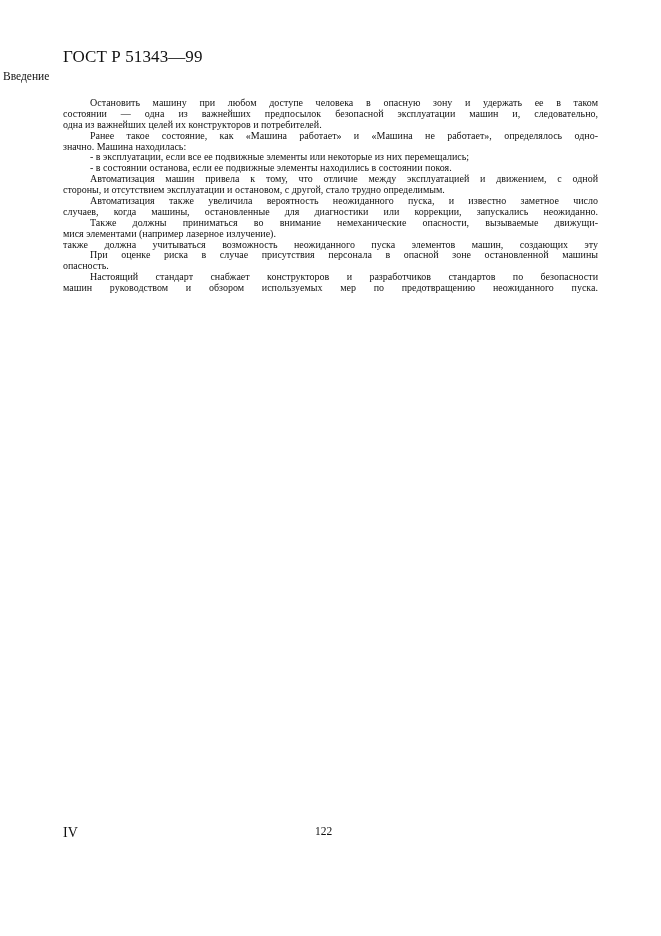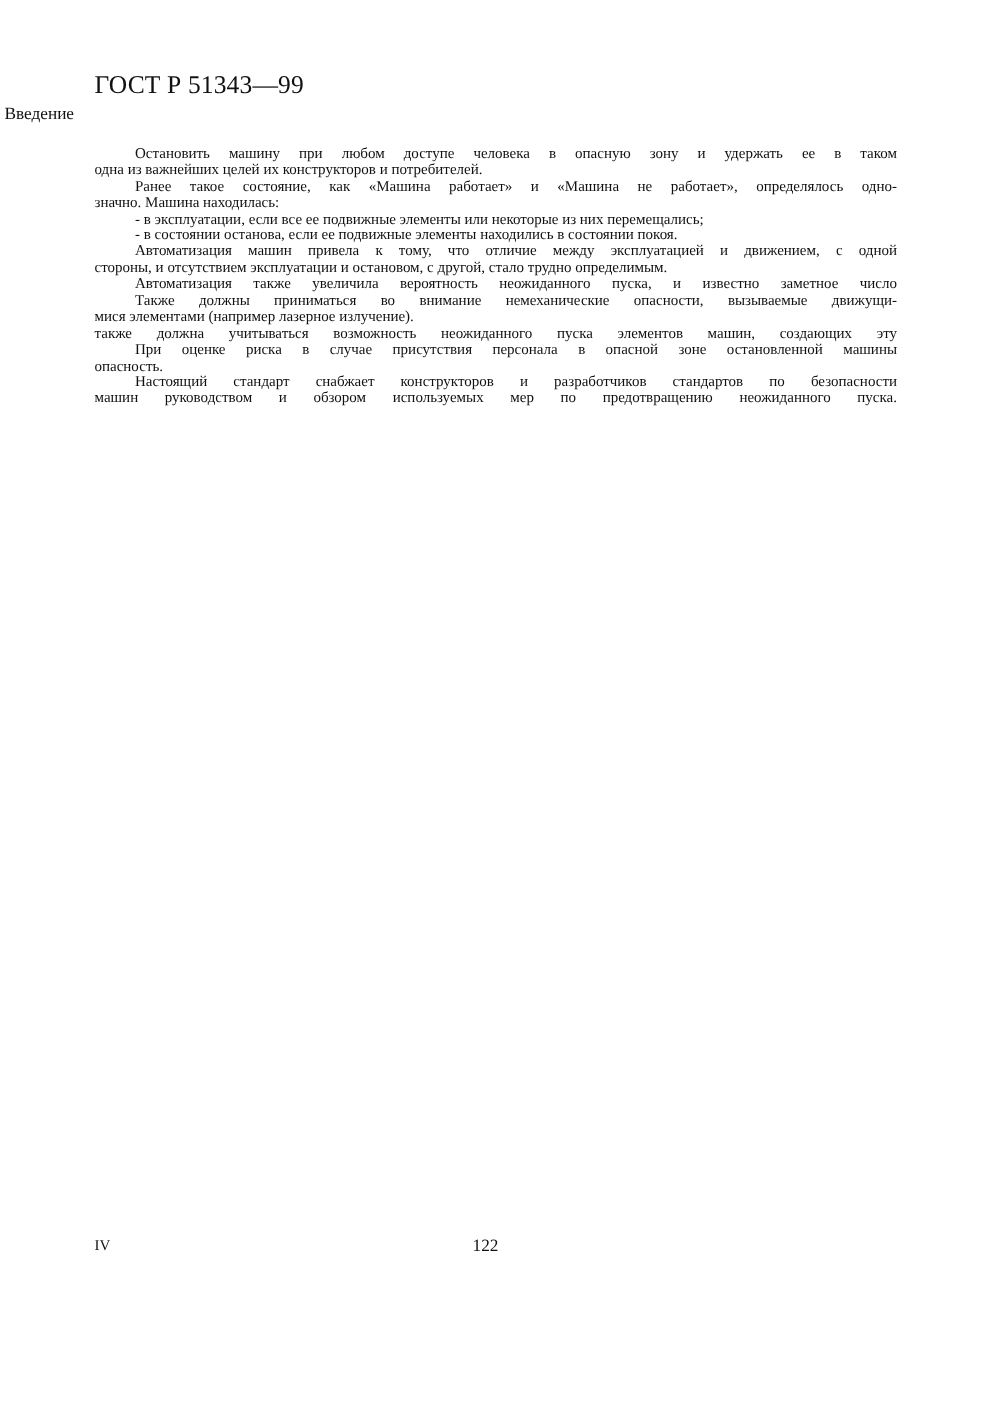--- a/index.html
+++ b/index.html
@@ -22,43 +22,45 @@
       font-size: 10px; line-height: 10.9px;
     }
     .line {
       display: block; height: 10.9px; white-space: nowrap;
       text-align: justify; text-align-last: justify;
     }
     .line.last { text-align-last: left; }
     .line.indent { padding-left: 27px; }
     .line.dash { padding-left: 27px; text-align-last: left; }
     .footer-left {
-      position: absolute; left: 63px; top: 825px; font-size: 10px;
+      position: absolute; left: 63px; top: 825px; font-size: 14px;
     }
     .footer-center {
       position: absolute; left: 315px; top: 825px; font-size: 11.5px;
     }
   </style>
 </head>
 <body>
 
 <div>
   <div class="header">ГОСТ Р 51343—99</div>
   <div class="title">Введение</div>
 
   <div class="body-text">
     <span class="line indent">Остановить машину при любом доступе человека в опасную зону и удержать ее в таком</span>
+    <span class="line">состоянии — одна из важнейших предпосылок безопасной эксплуатации машин и, следовательно,</span>
     <span class="line last">одна из важнейших целей их конструкторов и потребителей.</span>
     <span class="line indent">Ранее такое состояние, как «Машина работает» и «Машина не работает», определялось одно-</span>
     <span class="line last">значно. Машина находилась:</span>
     <span class="line dash">- в эксплуатации, если все ее подвижные элементы или некоторые из них перемещались;</span>
     <span class="line dash">- в состоянии останова, если ее подвижные элементы находились в состоянии покоя.</span>
     <span class="line indent">Автоматизация машин привела к тому, что отличие между эксплуатацией и движением, с одной</span>
     <span class="line last">стороны, и отсутствием эксплуатации и остановом, с другой, стало трудно определимым.</span>
     <span class="line indent">Автоматизация также увеличила вероятность неожиданного пуска, и известно заметное число</span>
+    <span class="line">случаев, когда машины, остановленные для диагностики или коррекции, запускались неожиданно.</span>
     <span class="line indent">Также должны приниматься во внимание немеханические опасности, вызываемые движущи-</span>
     <span class="line last">мися элементами (например лазерное излучение).</span>
     <span class="line">также должна учитываться возможность неожиданного пуска элементов машин, создающих эту</span>
     <span class="line indent">При оценке риска в случае присутствия персонала в опасной зоне остановленной машины</span>
     <span class="line last">опасность.</span>
     <span class="line indent">Настоящий стандарт снабжает конструкторов и разработчиков стандартов по безопасности</span>
     <span class="line">машин руководством и обзором используемых мер по предотвращению неожиданного пуска.</span>
   </div>
 
   <div class="footer-left">IV</div>

